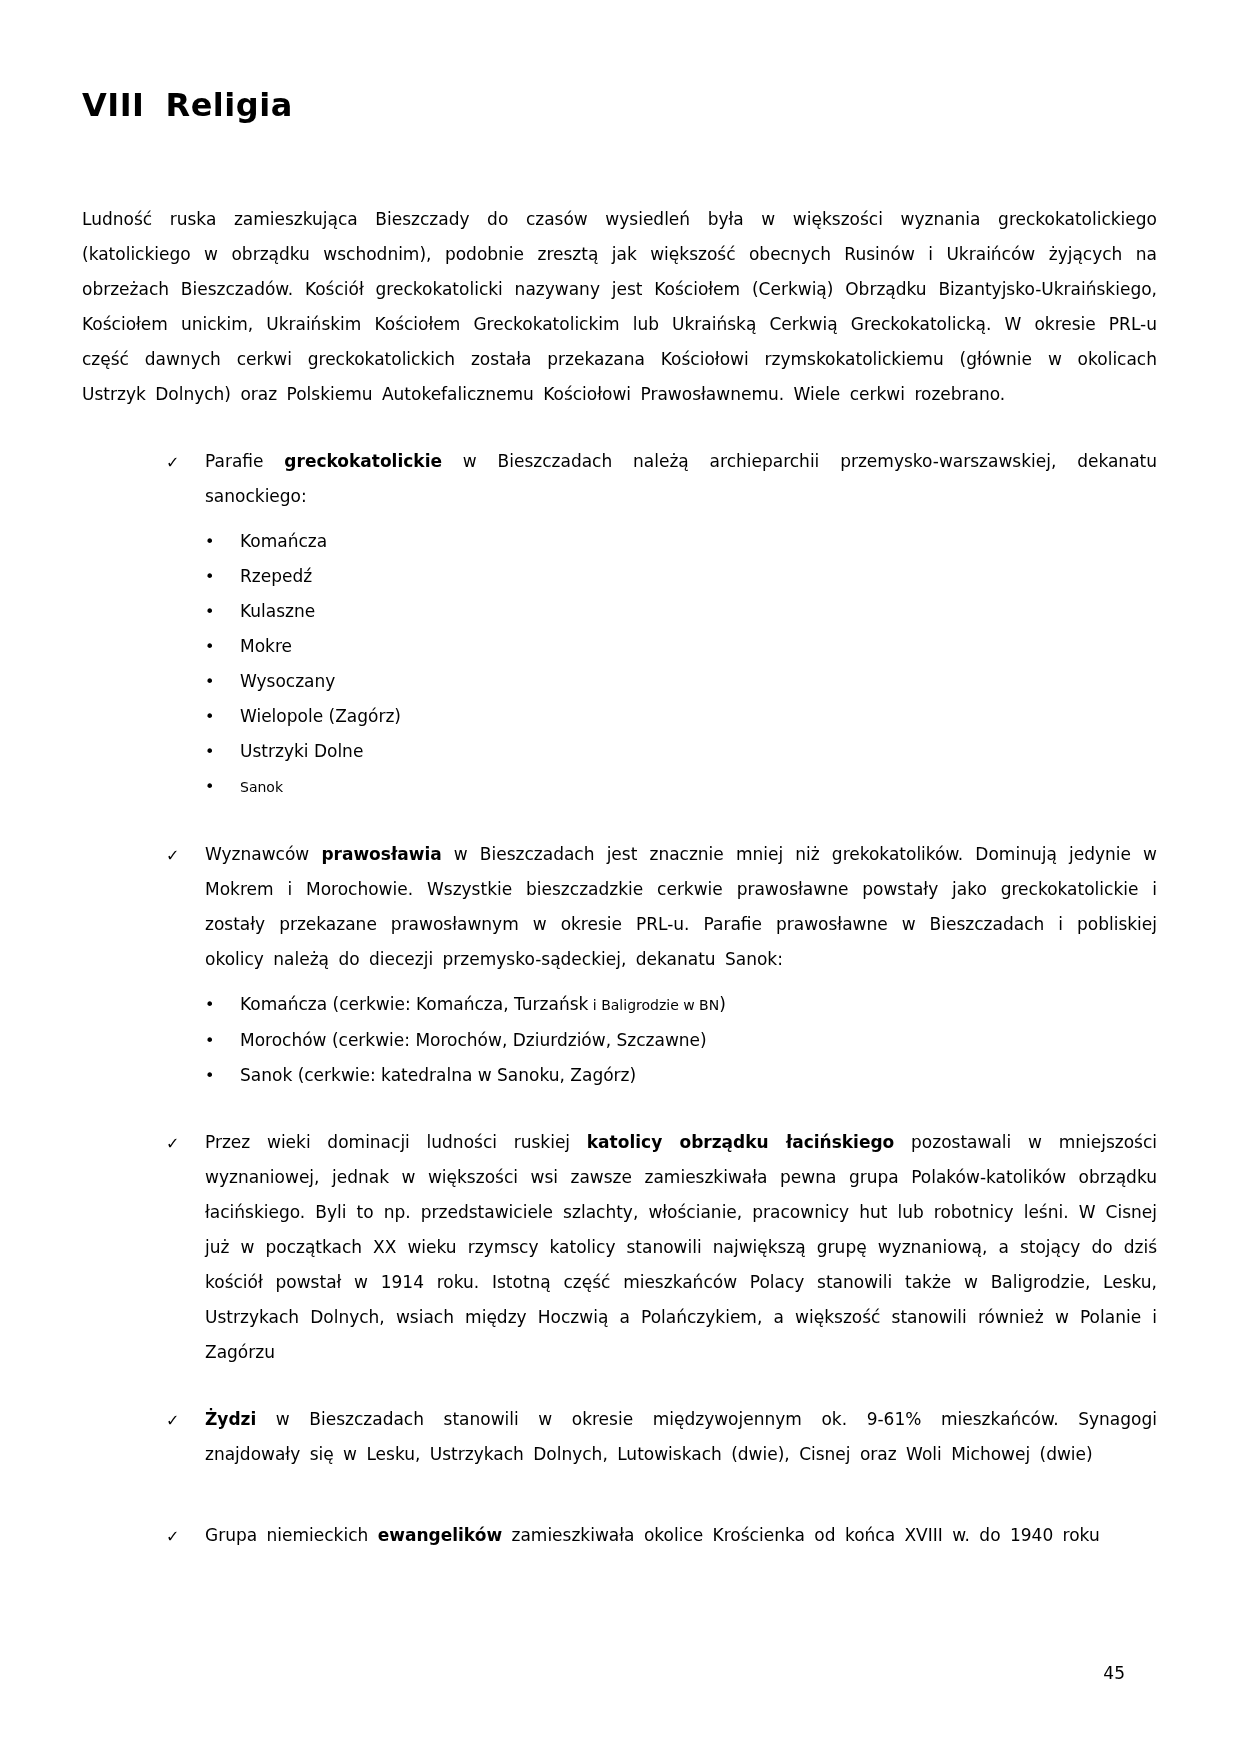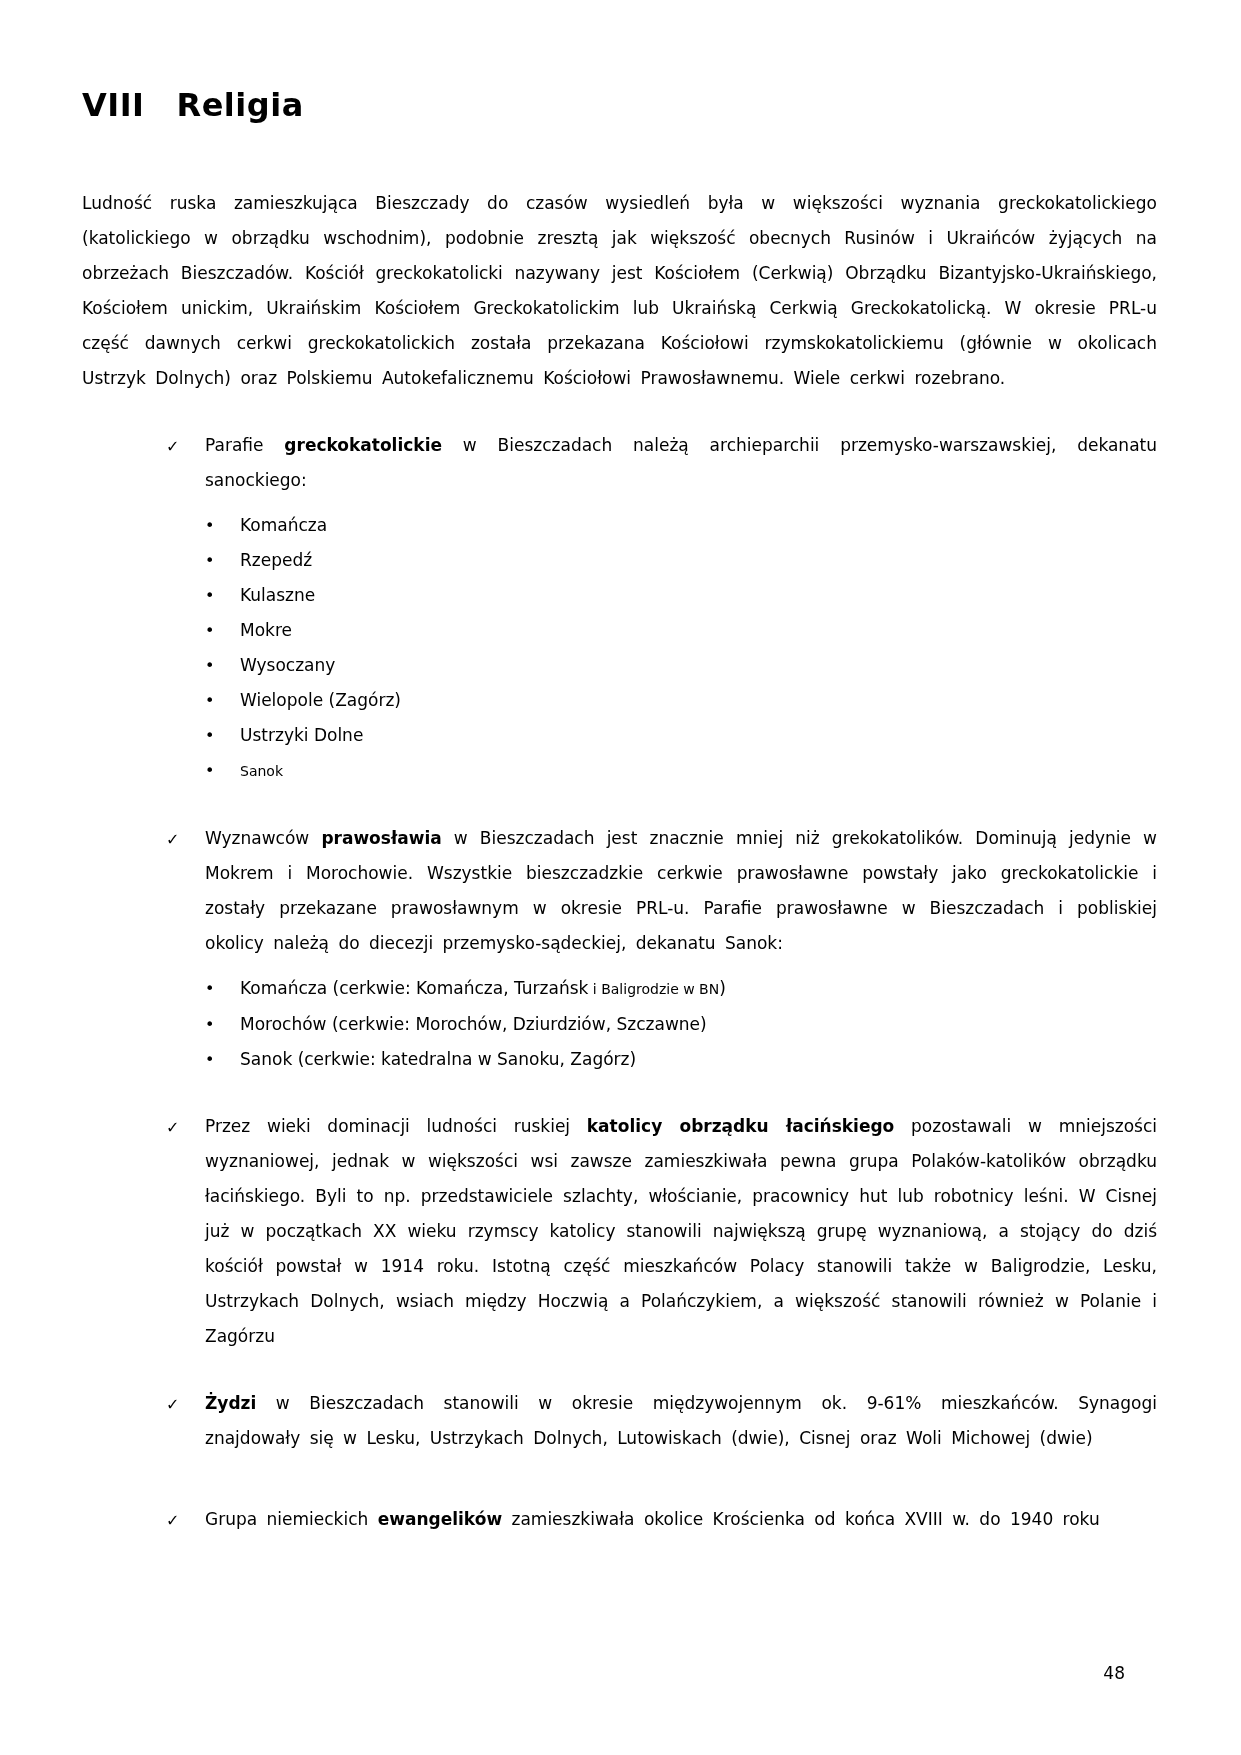--- a/index.html
+++ b/index.html
@@ -24,24 +24,24 @@
   }
   .doc-title {
     font-size: 32px;
     font-weight: bold;
     margin: 0;
     line-height: 1.2;
     letter-spacing: 0.5px;
   }
   .doc-title .title-number {
     display: inline-block;
-    margin-right: 32px;
+    margin-right: 21px;
   }
   .intro {
-    margin-top: 62px;
+    margin-top: 78px;
     font-size: 17px;
     line-height: 35px;
     text-align: justify;
     word-spacing: 4px;
   }
   .check-item {
     position: relative;
     margin-top: 32px;
     padding-left: 123px;
     font-size: 17px;
@@ -131,15 +131,15 @@
   <div class="check-item">
     <span class="tick">✓</span>
     <span><span class="b">Żydzi</span><span> w Bieszczadach stanowili w okresie międzywojennym ok. 9-61% mieszkańców. Synagogi znajdowały się w Lesku, Ustrzykach Dolnych, Lutowiskach (dwie), Cisnej oraz Woli Michowej (dwie)</span></span>
   </div>
 
   <div class="check-item gap-lg">
     <span class="tick">✓</span>
     <span><span>Grupa niemieckich </span><span class="b">ewangelików</span><span> zamieszkiwała okolice Krościenka od końca XVIII w. do 1940 roku</span></span>
   </div>
 
-  <div class="page-number">48</div>
+  <div class="page-number">45</div>
 
 </div>
 
 </body></html>

